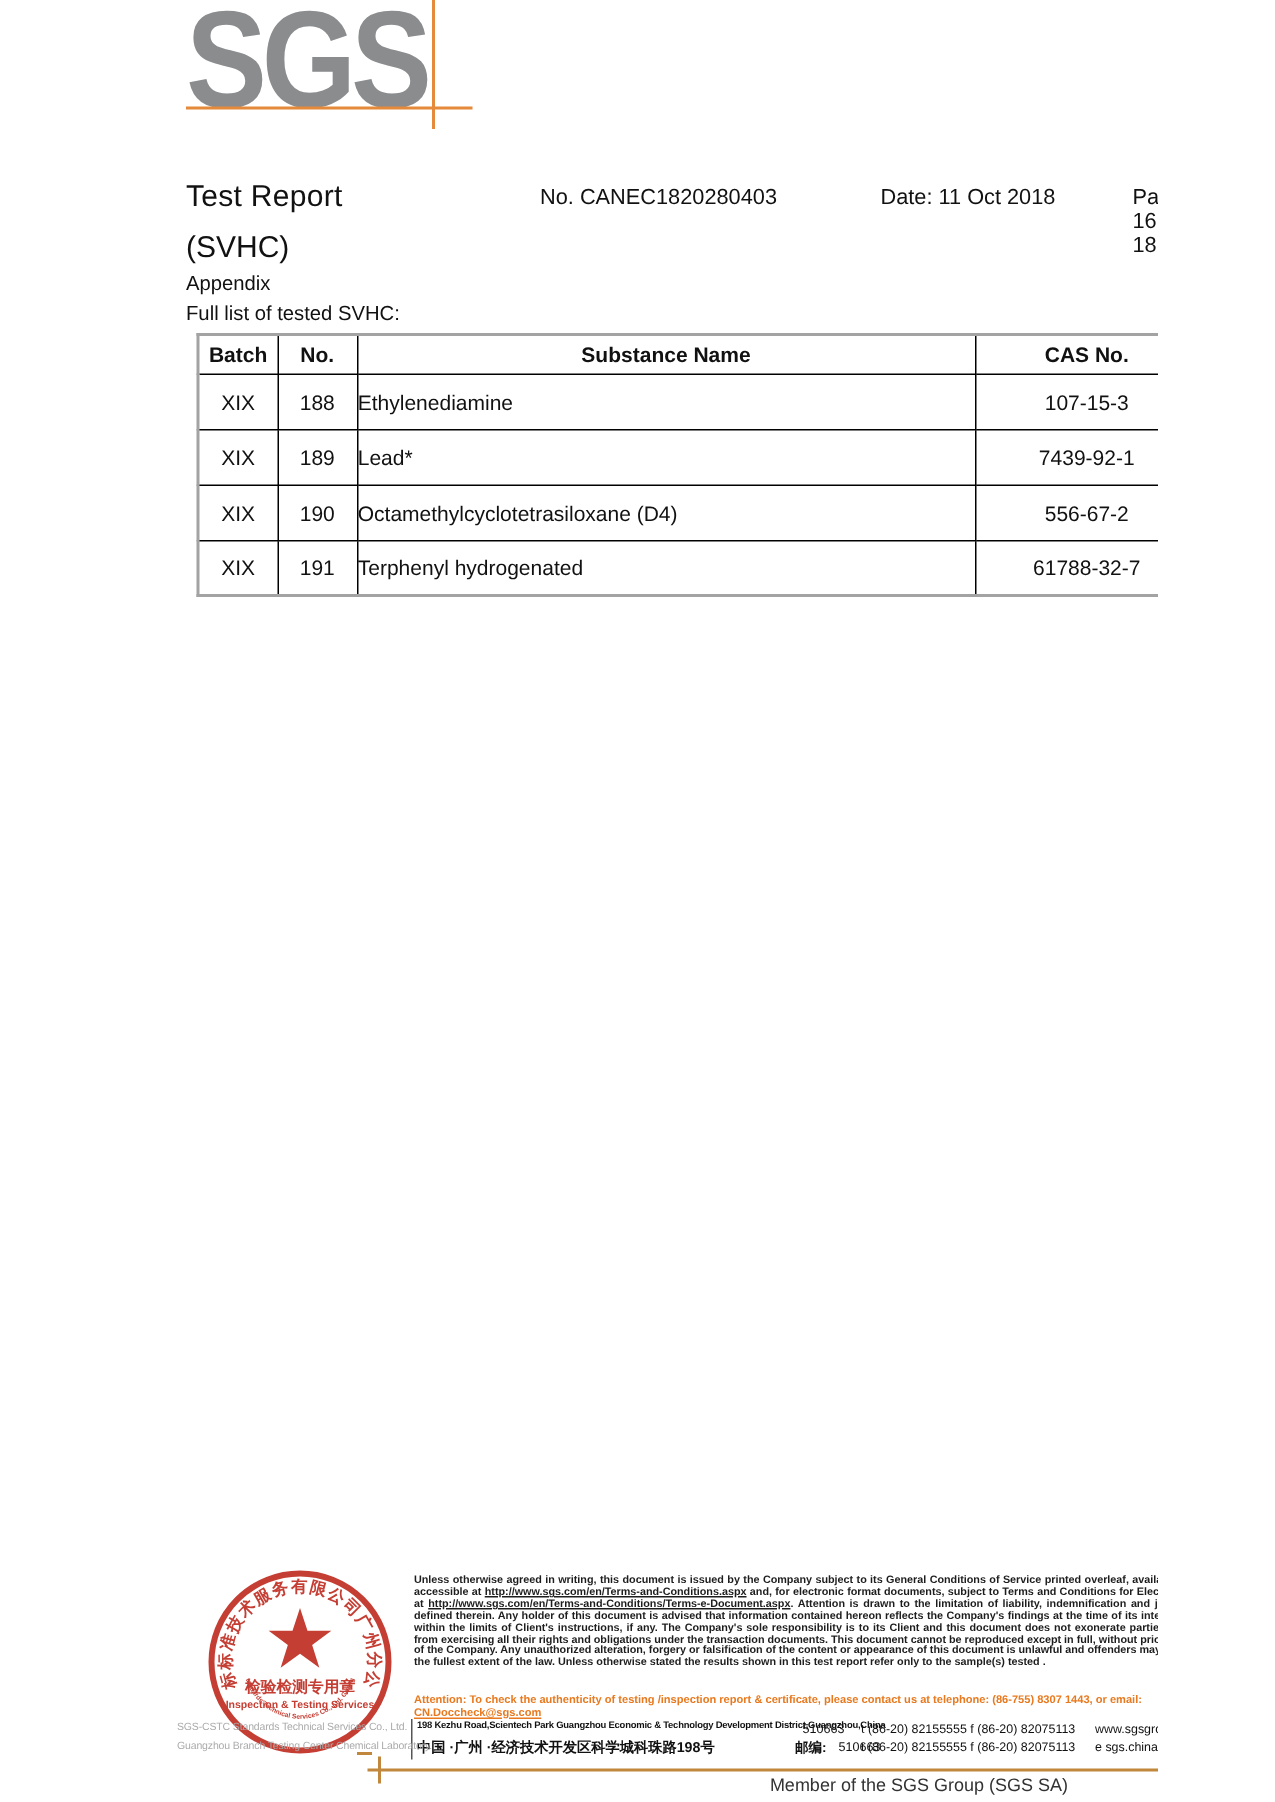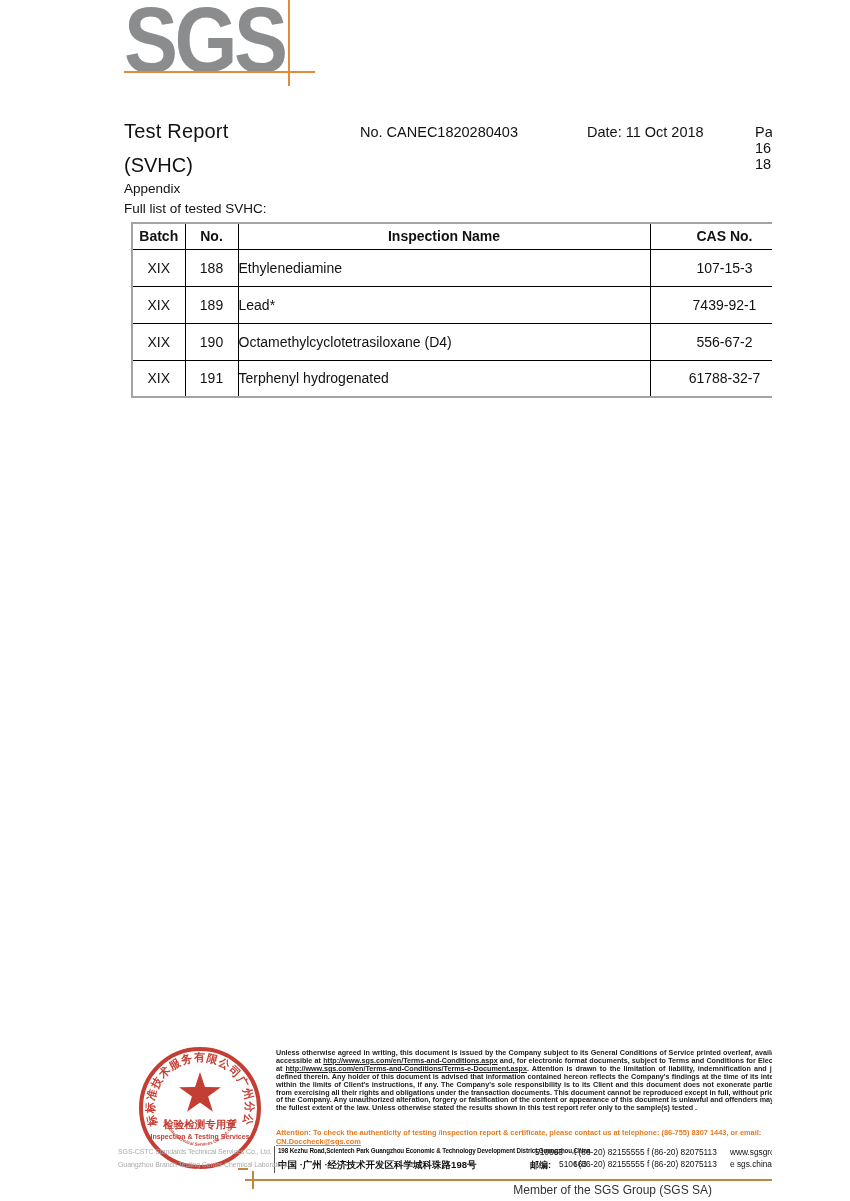--- a/index.html
+++ b/index.html
@@ -95,21 +95,21 @@
       <col style="width:53px">
         <col style="width:53px">
         <col style="width:412px">
         <col style="width:149px">
         <col style="width:68px">
     </colgroup>
     <thead>
       <tr>
         <th>Batch</th>
         <th>No.</th>
-        <th>Inspection Name</th>
+        <th>Substance Name</th>
         <th>CAS No.</th>
         <th>RL (%)</th>
       </tr>
     </thead>
     <tbody>
       <tr>
         <td>XIX</td>
         <td>188</td>
         <td class="subst">Ethylenediamine</td>
         <td>107-15-3</td>

